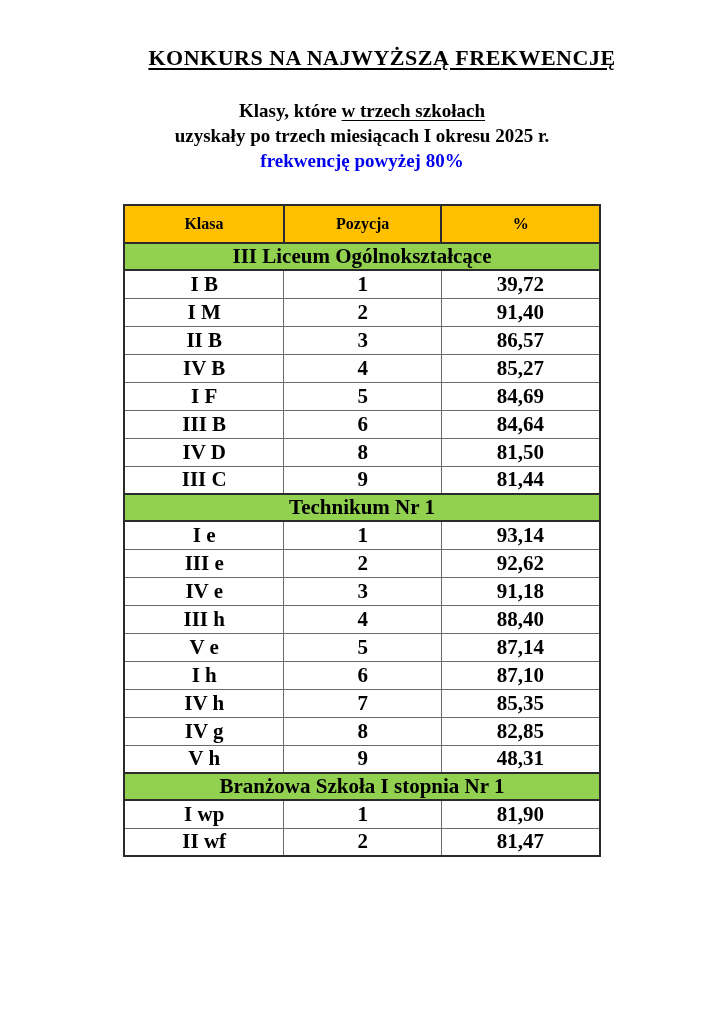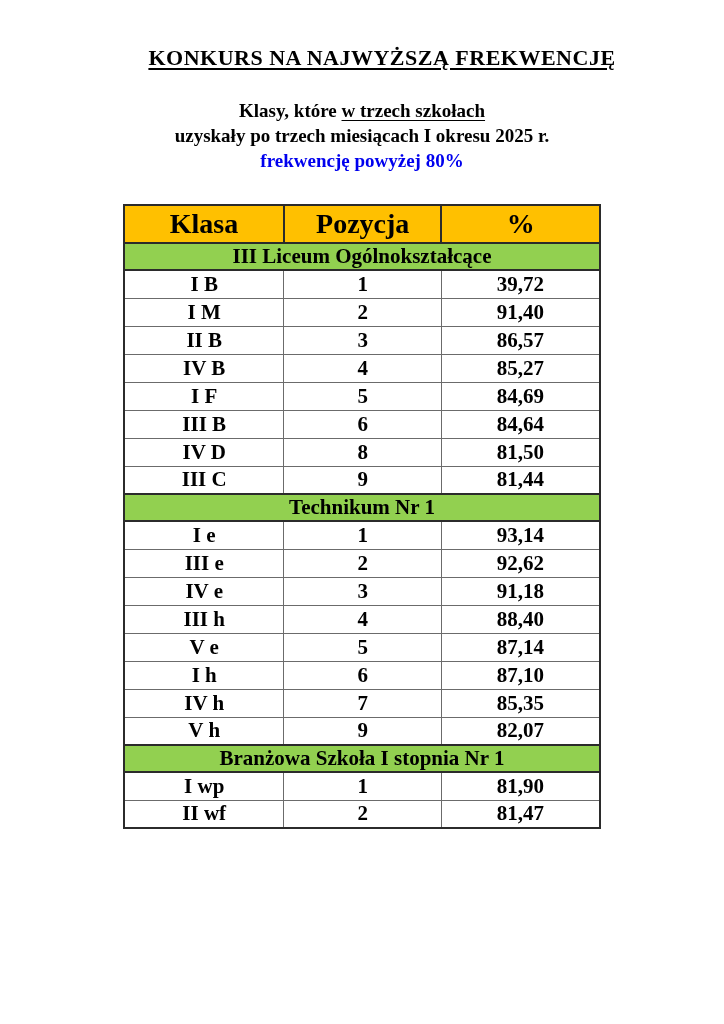--- a/index.html
+++ b/index.html
@@ -45,21 +45,21 @@
     border-collapse:collapse;
     table-layout:fixed;
     border:2px solid var(--border-dark);
   }
   col.c1{width:33.6%;}
   col.c2{width:33.1%;}
   col.c3{width:33.3%;}
   th{
     background:var(--header-bg);
     border:2px solid var(--border-dark);
-    font-size:28px;
+    font-size:16px;
     font-weight:bold;
     height:38px;
     text-align:center;
     vertical-align:middle;
   }
   tr.section-row td{
     background:var(--section-bg);
     border-top:2px solid var(--border-dark);
     border-bottom:2px solid var(--border-dark);
     border-left:2px solid var(--border-dark);
@@ -182,23 +182,28 @@
           <td>I h</td>
           <td>6</td>
           <td>87,10</td>
         </tr>
         <tr>
           <td>IV h</td>
           <td>7</td>
           <td>85,35</td>
         </tr>
         <tr>
+          <td>IV g</td>
+          <td>8</td>
+          <td>82,85</td>
+        </tr>
+        <tr>
           <td>V h</td>
           <td>9</td>
-          <td>82,07</td>
+          <td>48,31</td>
         </tr>
         <tr class="section-row">
           <td colspan="3">Branżowa Szkoła I stopnia Nr 1</td>
         </tr>
         <tr>
           <td>I wp</td>
           <td>1</td>
           <td>81,90</td>
         </tr>
         <tr>

